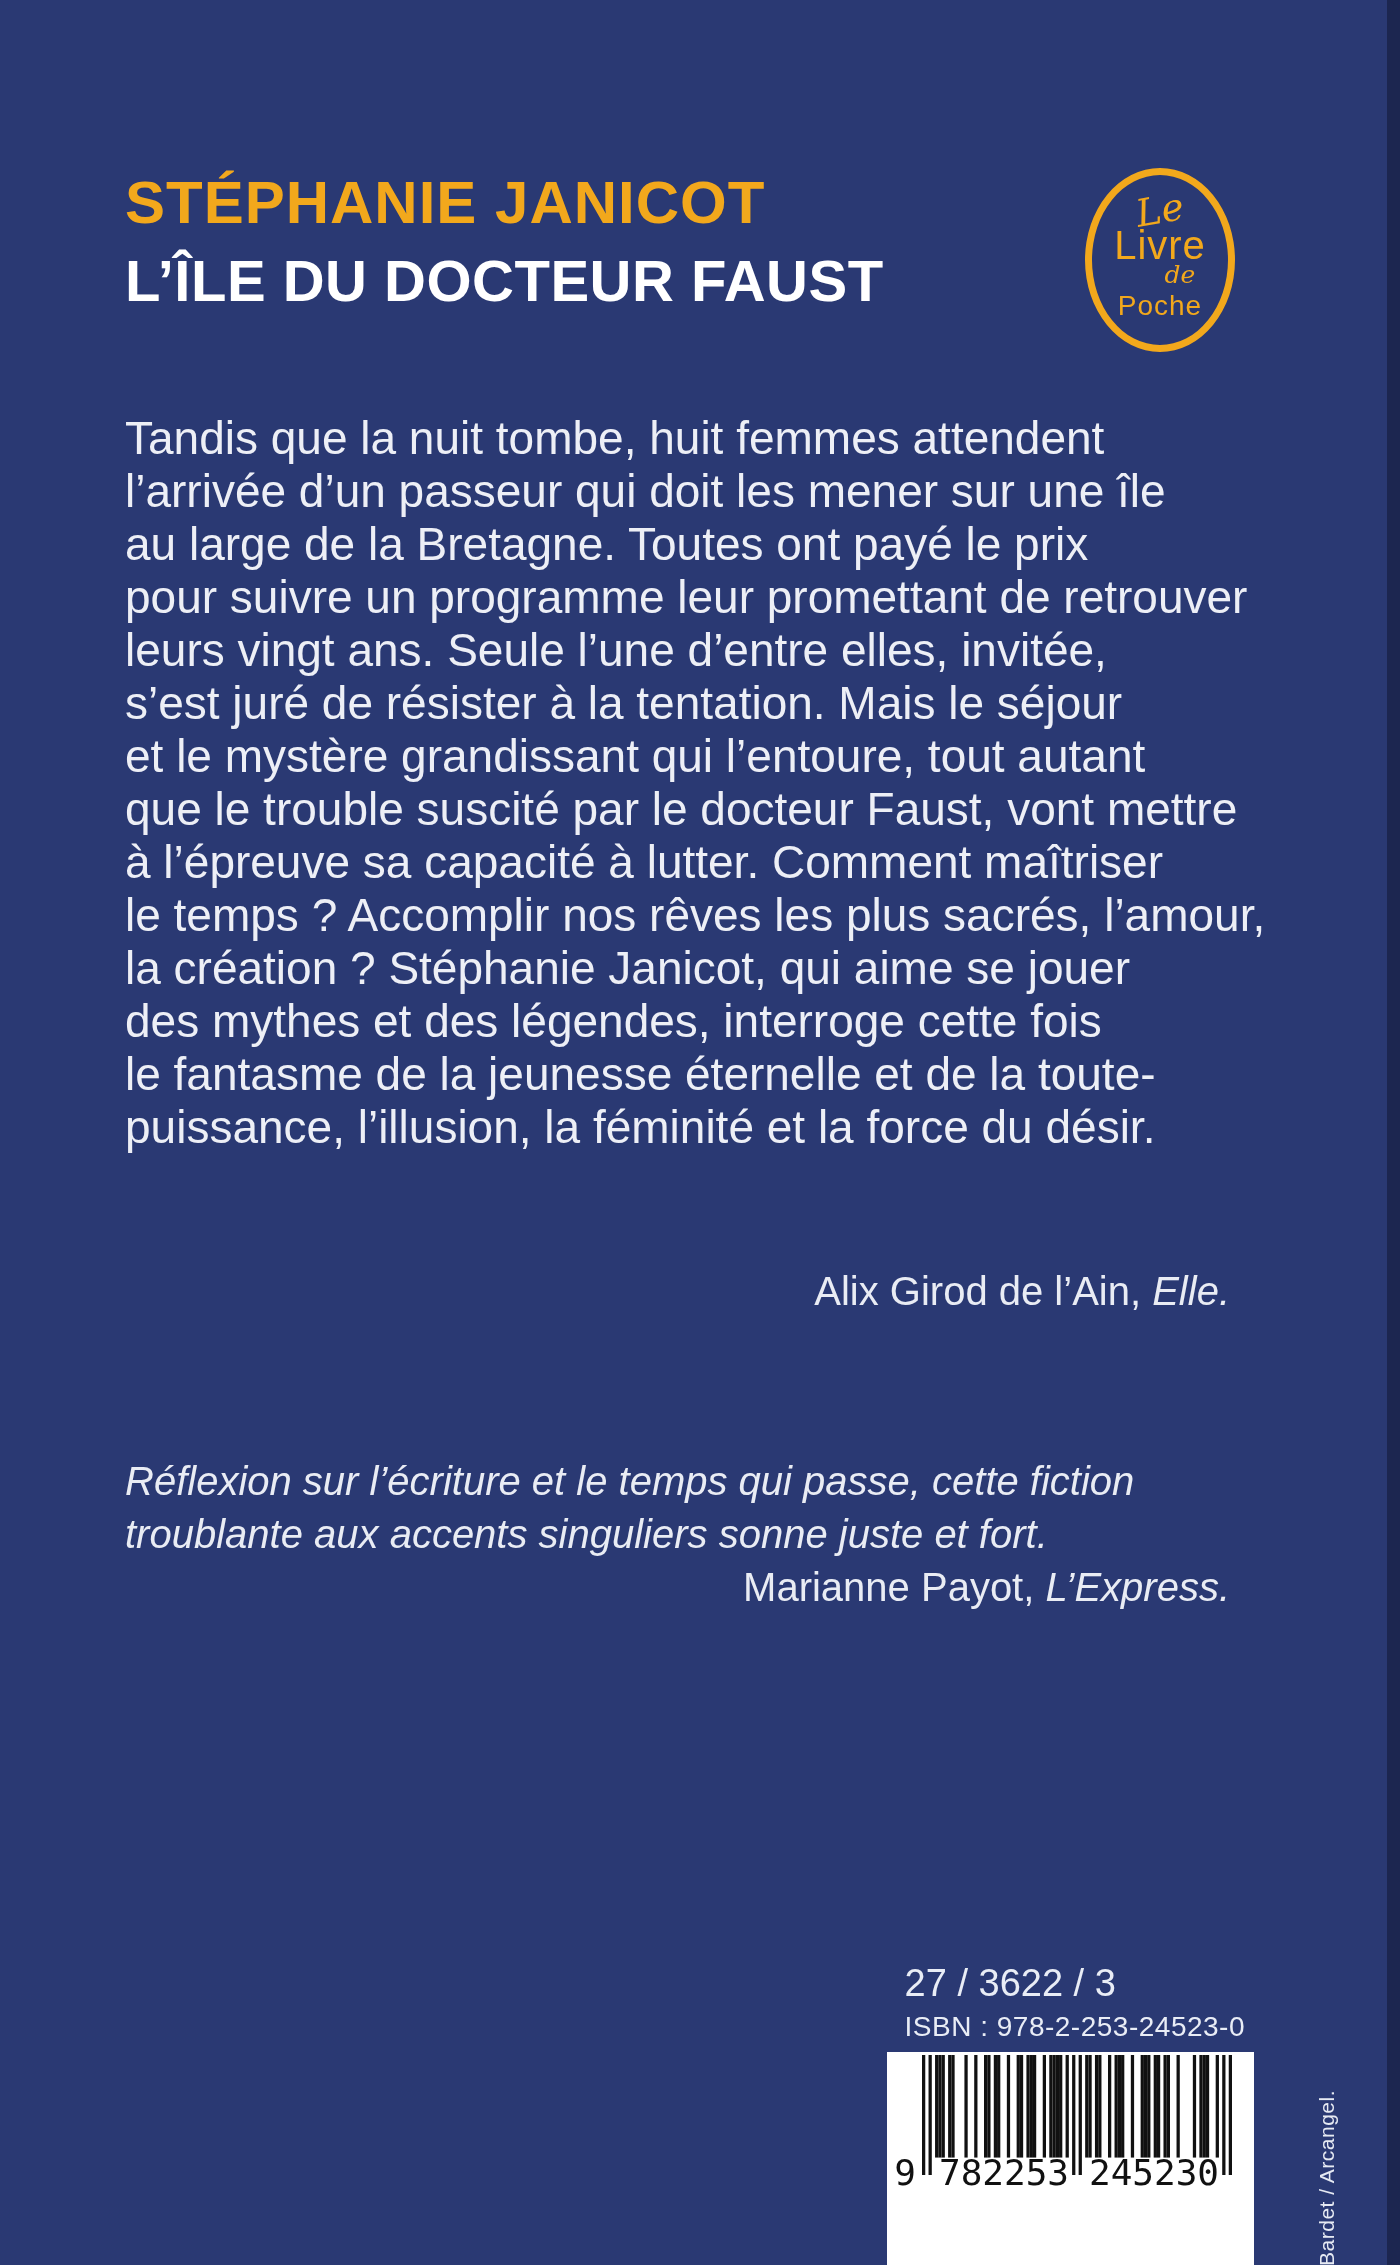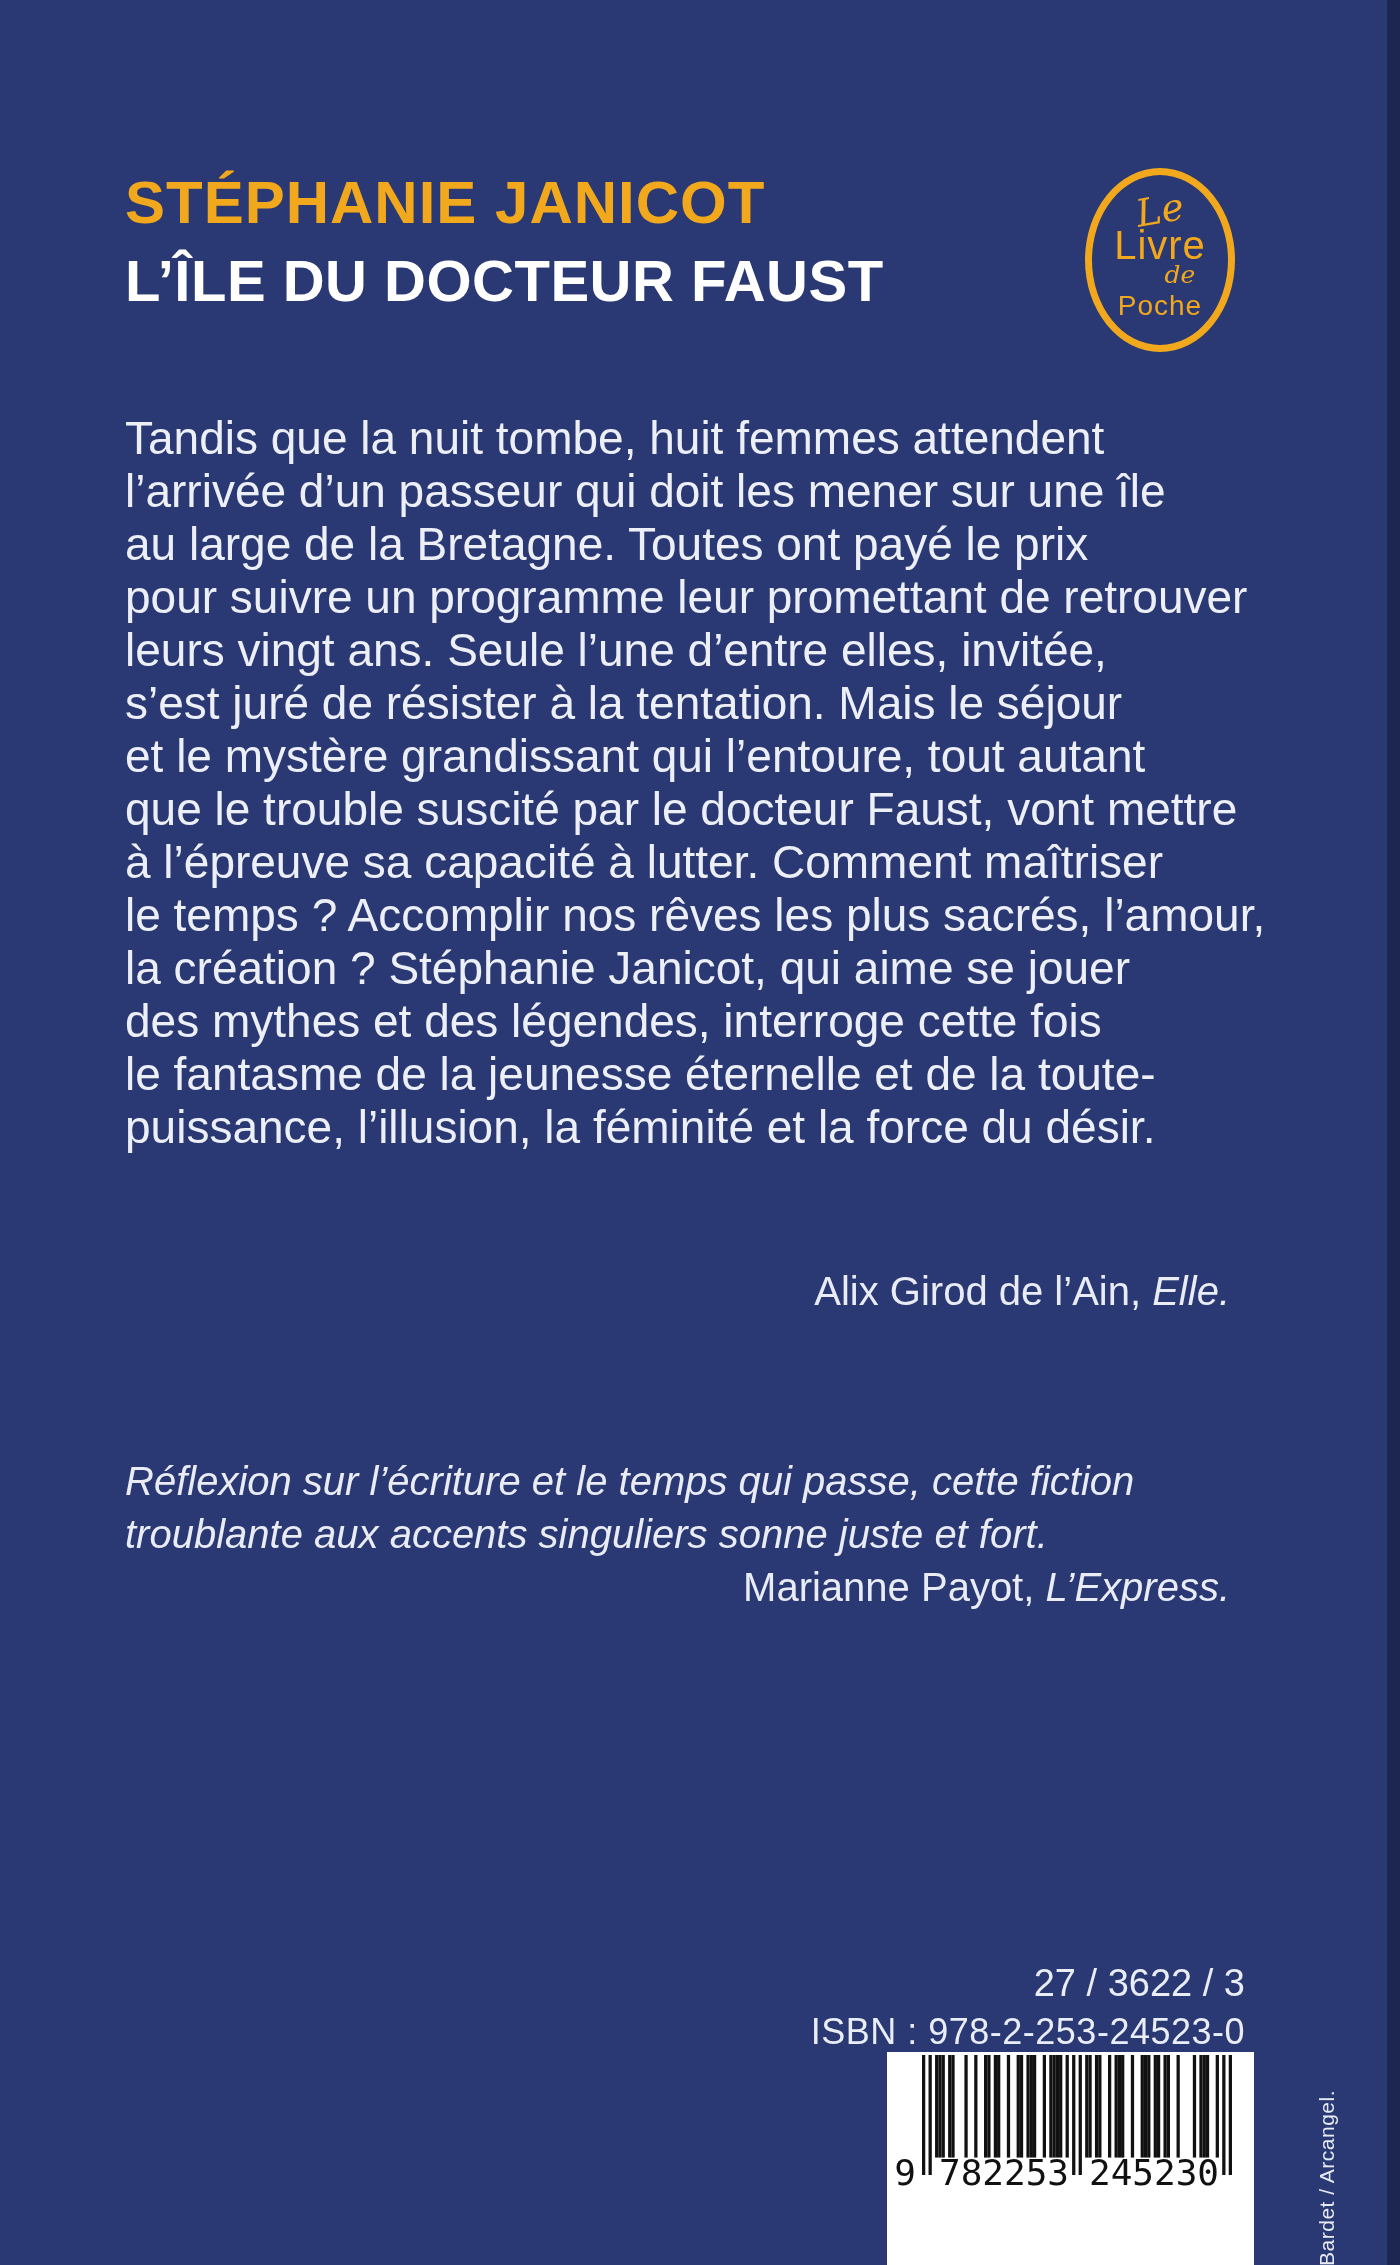--- a/index.html
+++ b/index.html
@@ -60,24 +60,24 @@
   .credit-vertical {
     position:absolute; right:48px; bottom:175px;
     transform: rotate(-90deg); transform-origin: bottom right;
     white-space:nowrap;
     font-size:21px; letter-spacing:0.5px; color:#E6EAF3;
   }
 
   
   .codes {
     position:absolute; right:142px; top:1962px;
-    text-align:right; color:#E9EDF6;
+    color:#E9EDF6;
   }
   .edition { font-size:38px; white-space:nowrap; }
-  .isbn    { font-size:36px; margin-top:6px; white-space:nowrap; letter-spacing:0.5px; }
+  .isbn    { font-size:28px; margin-top:6px; white-space:nowrap; letter-spacing:0.5px; }
 
   
   .barcode-box {
     position:absolute; right:133px; bottom:0;
     width:367px; height:213px; background:#FFFFFF;
   }
   .barcode-bars { position:absolute; left:35px; top:3px; }
   .barcode-digits {
     position:absolute; top:100px; left:0; width:100%; height:46px;
     color:#111; font-family:"DejaVu Sans Mono", monospace; font-size:36px;

